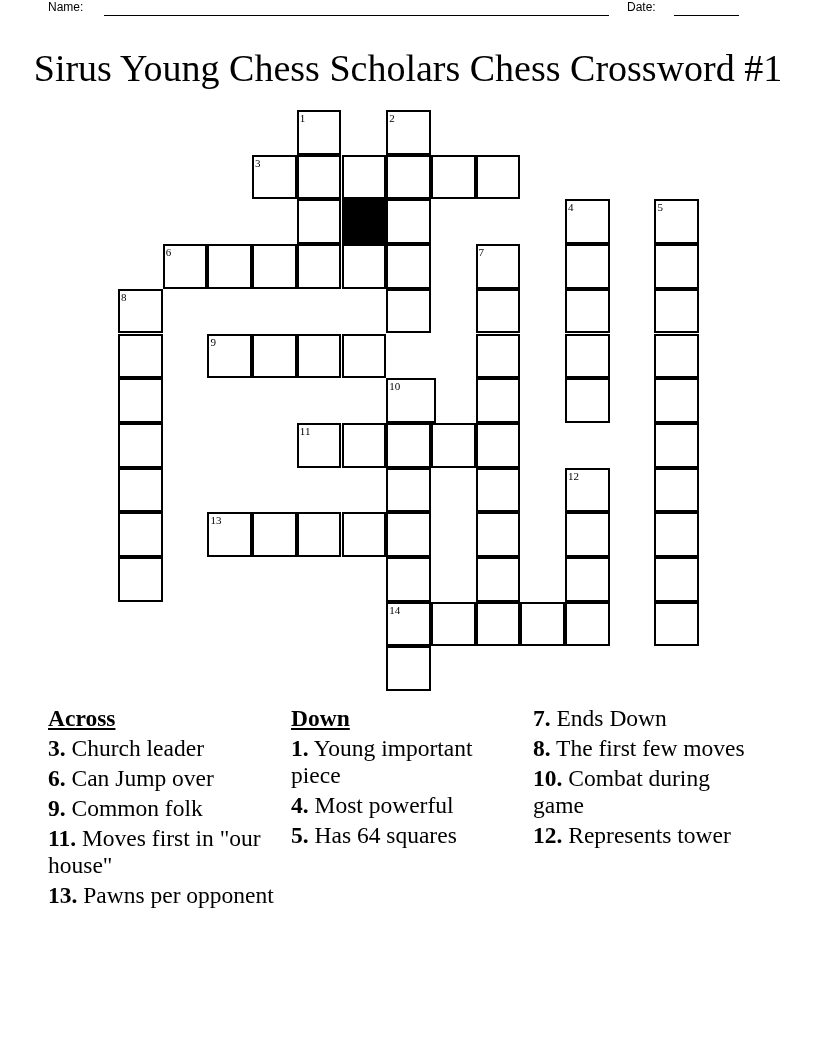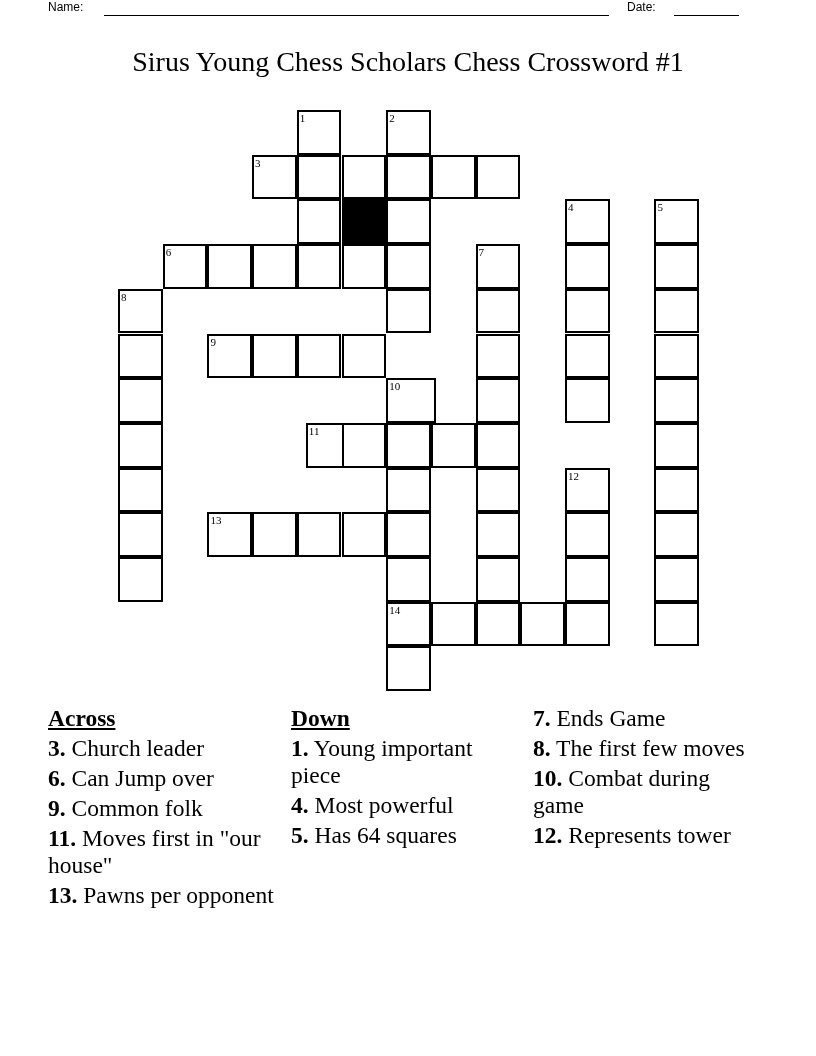--- a/index.html
+++ b/index.html
@@ -2,21 +2,21 @@
 <html><head>
 <meta charset="utf-8">
 <style>
   html, body { margin: 0; padding: 0; background: #ffffff; }
   body { width: 816px; height: 1056px; position: relative; overflow: hidden; color: #000; }
   .header-row { position: absolute; top: 0; left: 48px; width: 694px; height: 20px; font-family: "Liberation Sans", sans-serif; font-size: 12px; }
   .name-label { position: absolute; left: 0; top: 0; }
   .name-line { position: absolute; left: 56px; top: 15px; width: 505px; border-bottom: 1px solid #000; }
   .date-label { position: absolute; left: 579px; top: 0; }
   .date-line { position: absolute; left: 626px; top: 15px; width: 65px; border-bottom: 1px solid #000; }
-  .title { position: absolute; top: 46px; left: 0; width: 816px; text-align: center; font-family: "Liberation Serif", serif; font-size: 28px; }
+  .title { position: absolute; top: 46px; left: 0; width: 816px; text-align: center; font-family: "Liberation Serif", serif; font-size: 38px; }
   .grid { position: absolute; left: 0; top: 0; width: 816px; height: 700px; }
   .cell { position: absolute; width: 44.7px; height: 44.7px; box-sizing: border-box; border: 2px solid #000; background: #fff; }
   .cell.black { background: #000; }
   .cell .num { position: absolute; left: 1px; top: 0; font-family: "Liberation Serif", serif; font-size: 11px; line-height: 12px; }
   .clues { position: absolute; top: 705px; font-family: "Liberation Serif", serif; font-size: 23.5px; line-height: 27px; }
   .col1 { left: 48px; width: 230px; }
   .col2 { left: 291px; width: 230px; }
   .col3 { left: 533px; width: 230px; }
   .section-head { font-weight: bold; text-decoration: underline; margin-bottom: 3px; display: block; }
   .clue { display: block; margin-bottom: 3px; }
@@ -89,21 +89,21 @@
     <div class="cell" style="left: 565px; top: 333.5px;"></div>
     <div class="cell" style="left: 654.4px; top: 333.5px;"></div>
     <div class="cell" style="left: 118px; top: 378.2px;"></div>
     <div class="cell" style="left: 386.2px; top: 378.2px; padding-left: 46px;">
       <span class="num">10</span>
     </div>
     <div class="cell" style="left: 475.6px; top: 378.2px;"></div>
     <div class="cell" style="left: 565px; top: 378.2px;"></div>
     <div class="cell" style="left: 654.4px; top: 378.2px;"></div>
     <div class="cell" style="left: 118px; top: 422.9px;"></div>
-    <div class="cell" style="left: 296.8px; top: 422.9px; margin-left: 9px;">
+    <div class="cell" style="left: 296.8px; top: 422.9px;">
       <span class="num">11</span>
     </div>
     <div class="cell" style="left: 341.5px; top: 422.9px;"></div>
     <div class="cell" style="left: 386.2px; top: 422.9px;"></div>
     <div class="cell" style="left: 430.9px; top: 422.9px;"></div>
     <div class="cell" style="left: 475.6px; top: 422.9px;"></div>
     <div class="cell" style="left: 654.4px; top: 422.9px;"></div>
     <div class="cell" style="left: 118px; top: 467.6px;"></div>
     <div class="cell" style="left: 386.2px; top: 467.6px;"></div>
     <div class="cell" style="left: 475.6px; top: 467.6px;"></div>
@@ -148,17 +148,17 @@
 </div>
 
 <div class="clues col2">
   <span class="section-head">Down</span>
   <span class="clue"><b>1.</b> <span>Young important piece</span></span>
   <span class="clue"><b>4.</b> <span>Most powerful</span></span>
   <span class="clue"><b>5.</b> <span>Has 64 squares</span></span>
 </div>
 
 <div class="clues col3">
-  <span class="clue"><b>7.</b> <span>Ends Game</span></span>
+  <span class="clue"><b>7.</b> <span>Ends Down</span></span>
   <span class="clue"><b>8.</b> <span>The first few moves</span></span>
   <span class="clue"><b>10.</b> <span>Combat during game</span></span>
   <span class="clue"><b>12.</b> <span>Represents tower</span></span>
 </div>
 
 </body></html>

